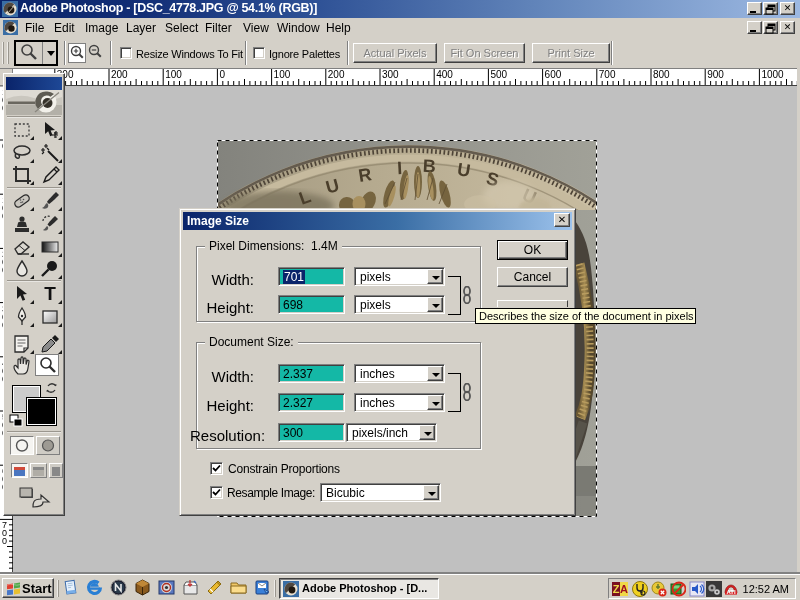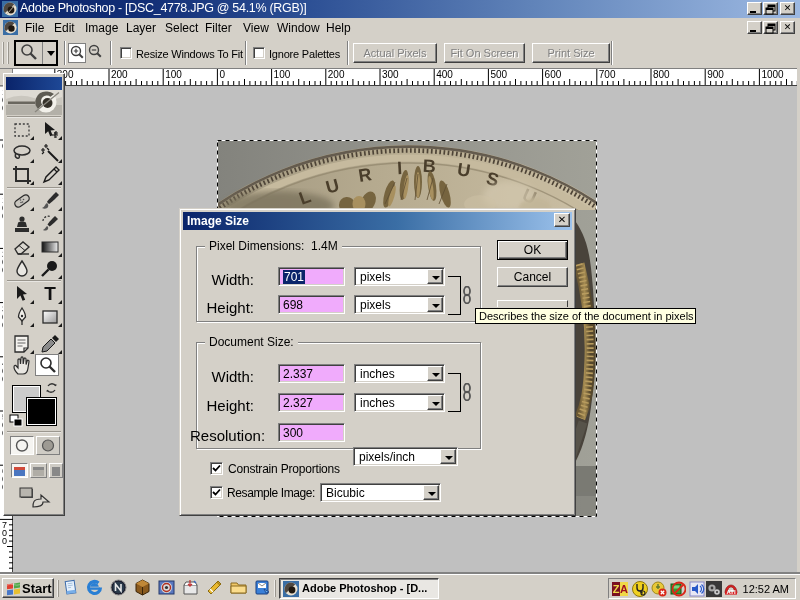--- a/index.html
+++ b/index.html
@@ -1,19 +1,19 @@
 <!DOCTYPE html>
 <html><head><meta charset="utf-8"><style>
 *{margin:0;padding:0;box-sizing:border-box;font-family:"Liberation Sans",sans-serif;}
 html,body{width:800px;height:600px;overflow:hidden;}
 #screen{position:absolute;left:0;top:0;width:800px;height:600px;background:#d4d0c8;}
 .abs{position:absolute;}
 
 #titlebar{left:0;top:0;width:800px;height:18px;background:linear-gradient(90deg,#0a246a 0%,#122e76 18%,#2c4f94 38%,#6386bb 68%,#9db9e2 100%);}
-#titlebar .ttl{position:absolute;left:20px;top:1px;color:#fff;font-weight:normal;font-size:12.5px;letter-spacing:-0.3px;white-space:nowrap;}
+#titlebar .ttl{position:absolute;left:20px;top:1px;color:#fff;font-weight:bold;font-size:12.5px;letter-spacing:-0.3px;white-space:nowrap;}
 .winbtn{position:absolute;width:15px;height:13px;background:#d4d0c8;border:1px solid;border-color:#fff #404040 #404040 #fff;box-shadow:inset -1px -1px 0 #808080;font-size:9px;text-align:center;line-height:11px;color:#000;}
 
 #menubar{left:0;top:18px;width:800px;height:20px;background:#d4d0c8;}
 #menubar span{position:absolute;top:3px;font-size:12px;color:#000;white-space:nowrap;}
 
 #optbar{left:0;top:38px;width:800px;height:31px;background:#d4d0c8;border-bottom:1px solid #808080;}
 .vsep{position:absolute;top:3px;height:24px;width:2px;border-left:1px solid #808080;border-right:1px solid #fff;}
 .grip{position:absolute;top:4px;height:22px;width:2px;border-left:1px solid #eeece8;border-right:1px solid #9a968e;}
 .chk{position:absolute;width:12px;height:12px;background:#fff;border:1px solid;border-color:#808080 #fff #fff #808080;box-shadow:inset 1px 1px 0 #404040, inset -1px -1px 0 #d4d0c8;}
 .optlbl{position:absolute;font-size:11px;color:#000;white-space:nowrap;letter-spacing:-0.2px;}
@@ -28,21 +28,21 @@
 .tico{position:absolute;width:22px;height:22px;}
 .tsep{position:absolute;left:3px;width:54px;height:1px;background:#9a968e;box-shadow:0 1px 0 #e8e6e2;}
 .fly{position:absolute;width:0;height:0;border-bottom:4px solid #1a1a1a;border-left:4px solid transparent;}
 
 #dialog{background:#d4d0c8;border:1px solid;border-color:#d4d0c8 #404040 #404040 #d4d0c8;box-shadow:inset 1px 1px 0 #fff, inset -1px -1px 0 #808080;}
 #dlgtitle{position:absolute;left:3px;top:3px;right:3px;height:18px;background:linear-gradient(90deg,#0a246a,#3a6ea5 55%,#9cc2ec 100%);}
 #dlgtitle span{position:absolute;left:4px;top:2px;color:#fff;font-weight:bold;font-size:12px;}
 .group{position:absolute;border:1px solid #808080;box-shadow:inset 1px 1px 0 #fff, 1px 1px 0 #fff;}
 .group b{position:absolute;top:-8px;left:8px;background:#d4d0c8;font-weight:normal;font-size:12px;padding:0 4px;white-space:nowrap;}
 .dlbl{position:absolute;font-size:15px;white-space:nowrap;text-align:right;}
-.tfield{position:absolute;height:19px;background:#f0abfc;border:1px solid;border-color:#808080 #fff #fff #808080;box-shadow:inset 1px 1px 0 #404040, inset -1px -1px 0 #d4d0c8;font-size:12px;padding:2px 0 0 4px;}
+.tfield{position:absolute;height:19px;background:#14b8a6;border:1px solid;border-color:#808080 #fff #fff #808080;box-shadow:inset 1px 1px 0 #404040, inset -1px -1px 0 #d4d0c8;font-size:12px;padding:2px 0 0 4px;}
 .combo{position:absolute;height:19px;background:#fff;border:1px solid;border-color:#808080 #fff #fff #808080;box-shadow:inset 1px 1px 0 #404040, inset -1px -1px 0 #d4d0c8;font-size:12px;padding:2px 0 0 5px;}
 .combo .cbtn{position:absolute;right:1px;top:1px;width:16px;height:15px;background:#d4d0c8;border:1px solid;border-color:#fff #404040 #404040 #fff;box-shadow:inset -1px -1px 0 #808080;}
 .combo .cbtn:after{content:"";position:absolute;left:4px;top:6px;border:4px solid transparent;border-top:4px solid #000;}
 .pbtn{position:absolute;width:71px;height:20px;background:#d4d0c8;border:1px solid;border-color:#fff #404040 #404040 #fff;box-shadow:inset -1px -1px 0 #808080;font-size:12px;text-align:center;line-height:18px;}
 .pbtn.def{border:1px solid #000;box-shadow:inset 1px 1px 0 #fff, inset -1px -1px 0 #404040, inset -2px -2px 0 #808080;}
 .dchk{position:absolute;width:13px;height:13px;background:#fff;border:1px solid;border-color:#808080 #fff #fff #808080;box-shadow:inset 1px 1px 0 #404040, inset -1px -1px 0 #d4d0c8;}
 .dchk svg{position:absolute;left:1px;top:1px;}
 .linkbr{position:absolute;width:13px;border:1px solid #000;border-left:none;}
 
 #taskbar{left:0;top:574px;width:800px;height:26px;background:#d4d0c8;border-top:1px solid #fff;box-shadow:0 -2px 0 #828282;}
@@ -761,21 +761,21 @@
         <b>Document Size:</b>
       </div>
     <div class="dlbl" style="left:24px;top:159px;width:50px;">Width:</div>
     <div class="tfield" style="left:98px;top:155px;width:67px;">2.337</div>
     <div class="combo" style="left:174px;top:155px;width:91px;">inches<span class="cbtn"></span></div>
     <div class="dlbl" style="left:24px;top:188px;width:50px;">Height:</div>
     <div class="tfield" style="left:98px;top:184px;width:67px;">2.327</div>
     <div class="combo" style="left:174px;top:184px;width:91px;">inches<span class="cbtn"></span></div>
     <div class="dlbl" style="left:10px;top:218px;width:64px;">Resolution:</div>
     <div class="tfield" style="left:98px;top:214px;width:67px;">300</div>
-    <div class="combo" style="left:173px;top:214px;width:105px;margin-top:24px;">pixels/inch<span class="cbtn"></span></div>
+    <div class="combo" style="left:166px;top:214px;width:91px;">pixels/inch<span class="cbtn"></span></div>
     <div class="linkbr" style="left:268px;top:164px;height:39px;"></div>
     <svg class="abs" style="left:282px;top:174px;" width="10" height="18" viewBox="0 0 10 18">
         <ellipse cx="5" cy="5" rx="3" ry="4.4" fill="none" stroke="#555" stroke-width="1.8"></ellipse>
         <ellipse cx="5" cy="13" rx="3" ry="4.4" fill="none" stroke="#555" stroke-width="1.8"></ellipse>
       </svg>
 
     <div class="dchk" style="left:30px;top:253px;">
         <svg width="9" height="9" viewBox="0 0 9 9">
           <path d="M1 4l2.5 2.5L8 1.5" fill="none" stroke="#000" stroke-width="1.8"></path>
         </svg>

